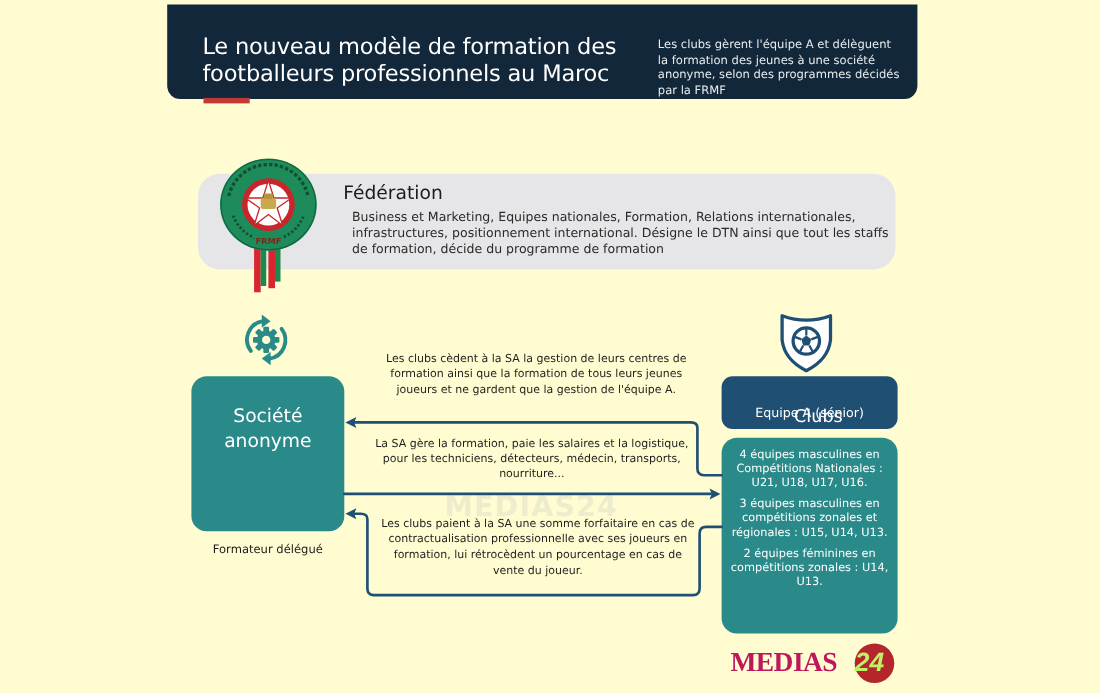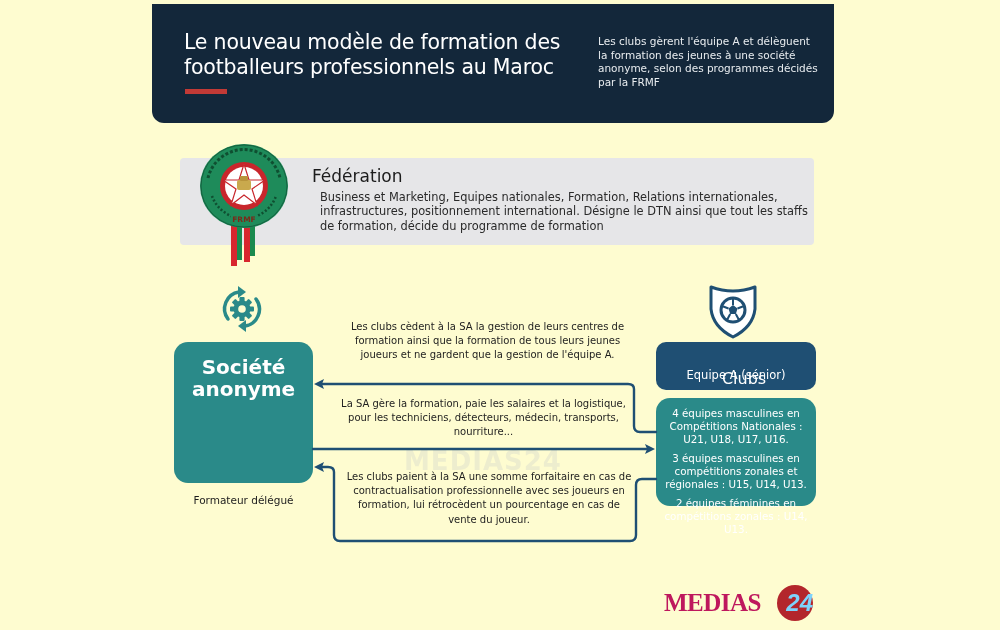--- a/index.html
+++ b/index.html
@@ -7,67 +7,67 @@
   body {
     background: #fefcd0;
     font-family: "DejaVu Sans", "Liberation Sans", sans-serif;
     position: relative;
     color: #1c1c1c;
   }
   .abs { position: absolute; }
 
   
   #header {
-    left: 152px; top: 4px; width: 682px; height: 119px;
+    left: 152px; top: 4px; width: 682px; height: 86px;
     background: #13273a; border-radius: 0 0 12px 12px;
   }
   #header-title {
     left: 32px; top: 26px; width: 400px;
     color: #ffffff; font-size: 20.5px; line-height: 25px; letter-spacing: -0.2px;
   }
   #header-bar { left: 33px; top: 85px; width: 42px; height: 5px; background: #c23a36; }
   #header-sub {
     left: 446px; top: 31px; width: 220px;
     color: #e8ecef; font-size: 10.5px; line-height: 13.5px;
   }
 
   
   #fed-box {
     left: 180px; top: 158px; width: 634px; height: 87px;
-    background: #e6e6e8; border-radius: 4px;
+    background: #e6e6e8; border-radius: 20px;
   }
   #fed-title { left: 132px; top: 8px; font-size: 17px; color: #1c1c1c; }
   #fed-desc {
     left: 140px; top: 32px; width: 490px;
     font-size: 11.4px; line-height: 14.4px; color: #2a2a2a;
   }
   #frmf-logo { left: 198px; top: 142px; width: 92px; height: 124px; }
 
   
   #gear-icon-wrap { left: 216px; top: 283px; width: 52px; height: 52px; }
   #shield-icon-wrap { left: 707px; top: 283px; width: 52px; height: 56px; }
 
   
   #sa-box {
     left: 174px; top: 342px; width: 139px; height: 141px;
     background: #2a8a89; border-radius: 14px; color: #ffffff; text-align: center;
   }
-  #sa-title { position: absolute; left: 0; right: 0; top: 14px; font-size: 20px; line-height: 22px; font-weight: bold; }
+  #sa-title { position: absolute; left: 0; right: 0; top: 26px; font-size: 17px; line-height: 22px; }
   #sa-members { position: absolute; left: 0; right: 0; top: 70px; font-size: 12px; line-height: 15px; color: #eaf6f5; }
   #sa-caption { left: 174px; top: 494px; width: 139px; text-align: center; font-size: 10.5px; color: #1c1c1c; }
 
   
   #clubs-head {
     left: 656px; top: 342px; width: 160px; height: 48px;
     background: #1f4f73; border-radius: 10px; color: #ffffff; text-align: center;
   }
   #clubs-title { position: absolute; left: 16px; right: 0; top: 5px; font-size: 16px; line-height: 20px; margin-top: 22px; }
   #clubs-sub { position: absolute; left: 0; right: 0; top: 26px; font-size: 11.5px; line-height: 15px; }
   #clubs-teams {
-    left: 656px; top: 398px; width: 160px; height: 108px;
+    left: 656px; top: 398px; width: 160px; height: 178px;
     background: #2a8a89; border-radius: 14px; color: #ffffff; text-align: center;
     padding: 9px 4px 0 4px;
   }
   .team-group { font-size: 10.3px; line-height: 13px; margin-bottom: 6px; }
 
   
   .flow-text { text-align: center; font-size: 10px; line-height: 14.2px; color: #1e1e1e; }
   #flow-1 { left: 340px; top: 320px; width: 295px; }
   #flow-2 { left: 336px; top: 397px; width: 295px; }
   #flow-3 { left: 344px; top: 470px; width: 290px; }
@@ -82,22 +82,22 @@
 
   
   #brand-logo { left: 664px; top: 585px; height: 36px; width: 160px; }
   #brand-text {
     position: absolute; left: 0; top: 4px;
     font-family: Liberation Serif, serif; font-weight: bold; font-size: 25px;
     color: #be185d; letter-spacing: -0.5px;
   }
   #brand-circle {
     position: absolute; left: 113px; top: 0; width: 36px; height: 36px; border-radius: 50%;
-    background: #b3262c; color: #7dd3fc; font-weight: bold; font-size: 24px;
-    font-family: "Liberation Sans", sans-serif; text-align: right; line-height: 36px;
+    background: #b3262c; color: #bef264; font-weight: bold; font-size: 24px;
+    font-family: "Liberation Sans", sans-serif; text-align: left; line-height: 36px;
     font-style: italic;
   }
 </style>
 </head>
 <body>
 
 <div id="header" class="abs">
   <div id="header-title" class="abs">Le nouveau modèle de formation des footballeurs professionnels au Maroc</div>
   <div id="header-bar" class="abs"></div>
   <div id="header-sub" class="abs">Les clubs gèrent l'équipe A et délèguent la formation des jeunes à une société anonyme, selon des programmes décidés par la FRMF</div>

